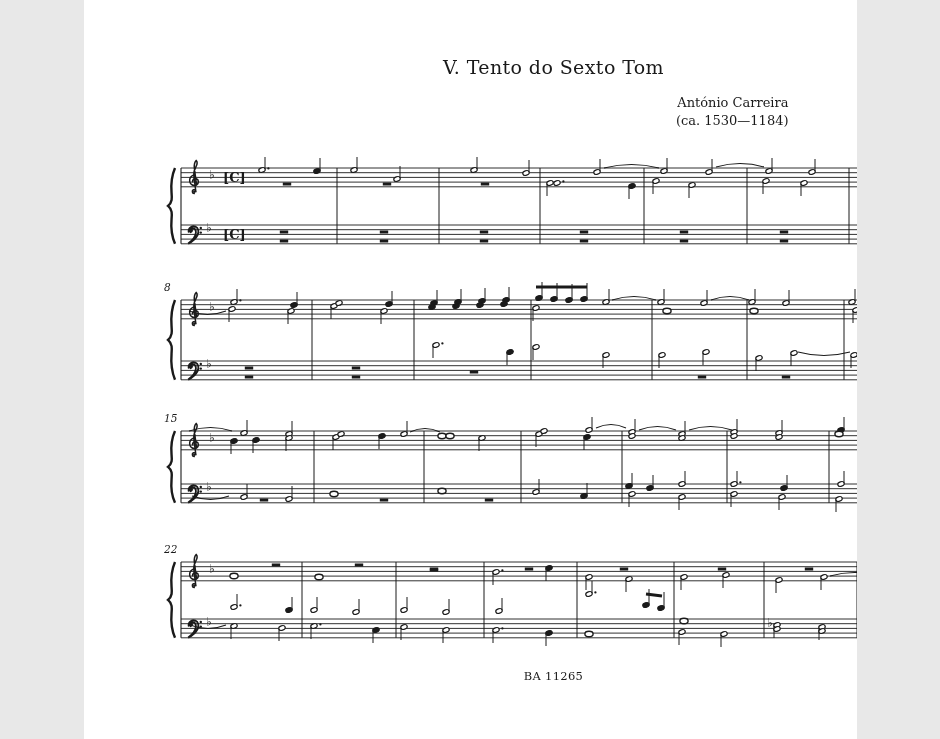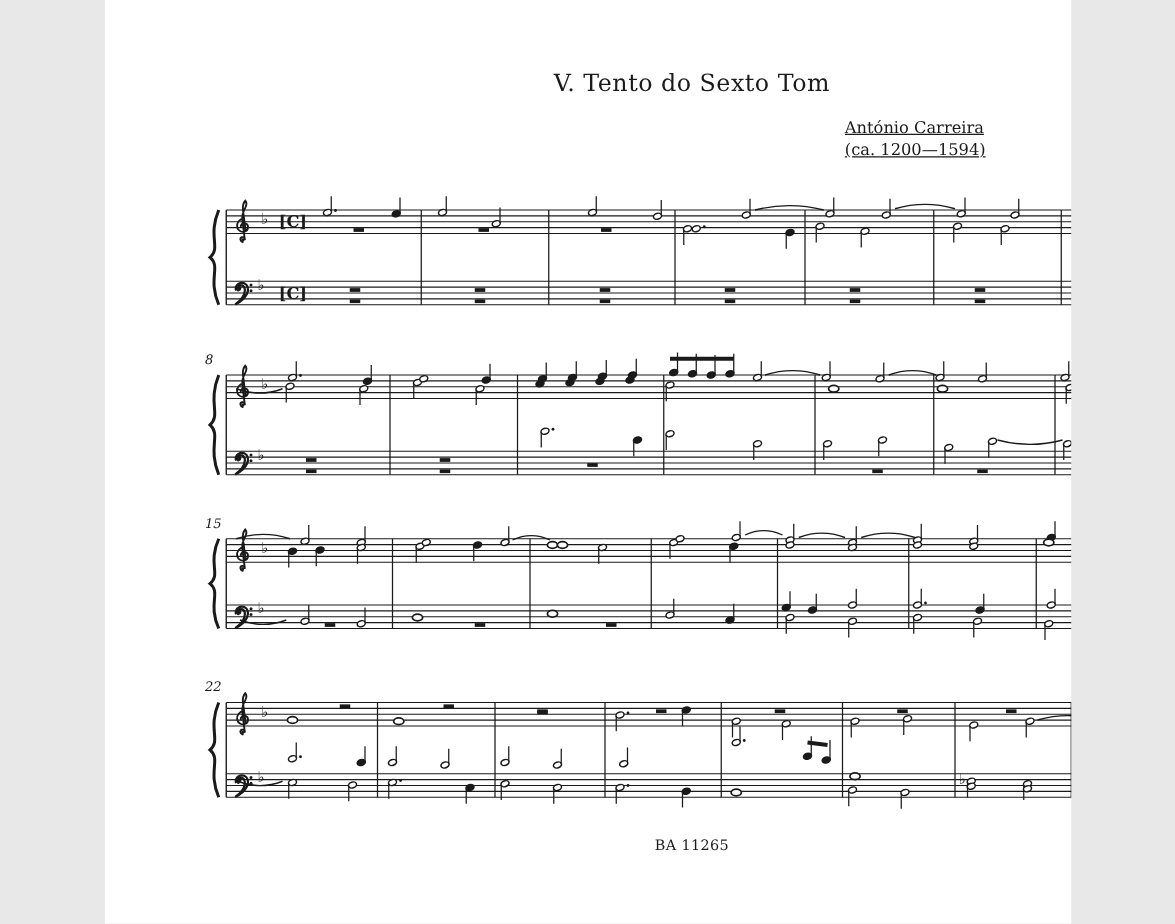--- a/index.html
+++ b/index.html
@@ -10,38 +10,38 @@
   }
   .title{
     position:absolute;top:56px;left:0;width:940px;text-align:center;
     font-size:19px;letter-spacing:.4px;
   }
   .source{
     position:absolute;top:101px;left:0;width:940px;text-align:center;
     font-size:13px;
   }
   .composer{
-    position:absolute;top:94px;right:68px;
-    font-size:13px;line-height:18px;text-decoration:underline;
+    position:absolute;top:94px;right:68px;text-align:right;
+    font-size:13px;line-height:18px;
   }
   .footer{
     position:absolute;top:669px;left:0;width:940px;text-align:center;
     font-size:11.5px;letter-spacing:.3px;
   }
   #score{position:absolute;left:0;top:0;}
   text.mus{font-family:"DejaVu Serif","Liberation Serif",serif;}
 </style>
 </head>
 <body>
 
 <div class="page">
   <div class="title">V. Tento do Sexto Tom</div>
   <div class="composer">
     <div>António Carreira</div>
-    <div>(ca. 1200—1594)</div>
+    <div>(ca. 1530—1184)</div>
   </div>
   <svg id="score" width="940" height="739" viewBox="0 0 940 739">
       <g>
         <line x1="97" y1="168" x2="865" y2="168" stroke="#1a1a1a" stroke-width="0.9"></line>
         <line x1="97" y1="172.7" x2="865" y2="172.7" stroke="#1a1a1a" stroke-width="0.9"></line>
         <line x1="97" y1="177.4" x2="865" y2="177.4" stroke="#1a1a1a" stroke-width="0.9"></line>
         <line x1="97" y1="182.1" x2="865" y2="182.1" stroke="#1a1a1a" stroke-width="0.9"></line>
         <line x1="97" y1="186.8" x2="865" y2="186.8" stroke="#1a1a1a" stroke-width="0.9"></line>
         <line x1="97" y1="225" x2="865" y2="225" stroke="#1a1a1a" stroke-width="0.9"></line>
         <line x1="97" y1="229.7" x2="865" y2="229.7" stroke="#1a1a1a" stroke-width="0.9"></line>

